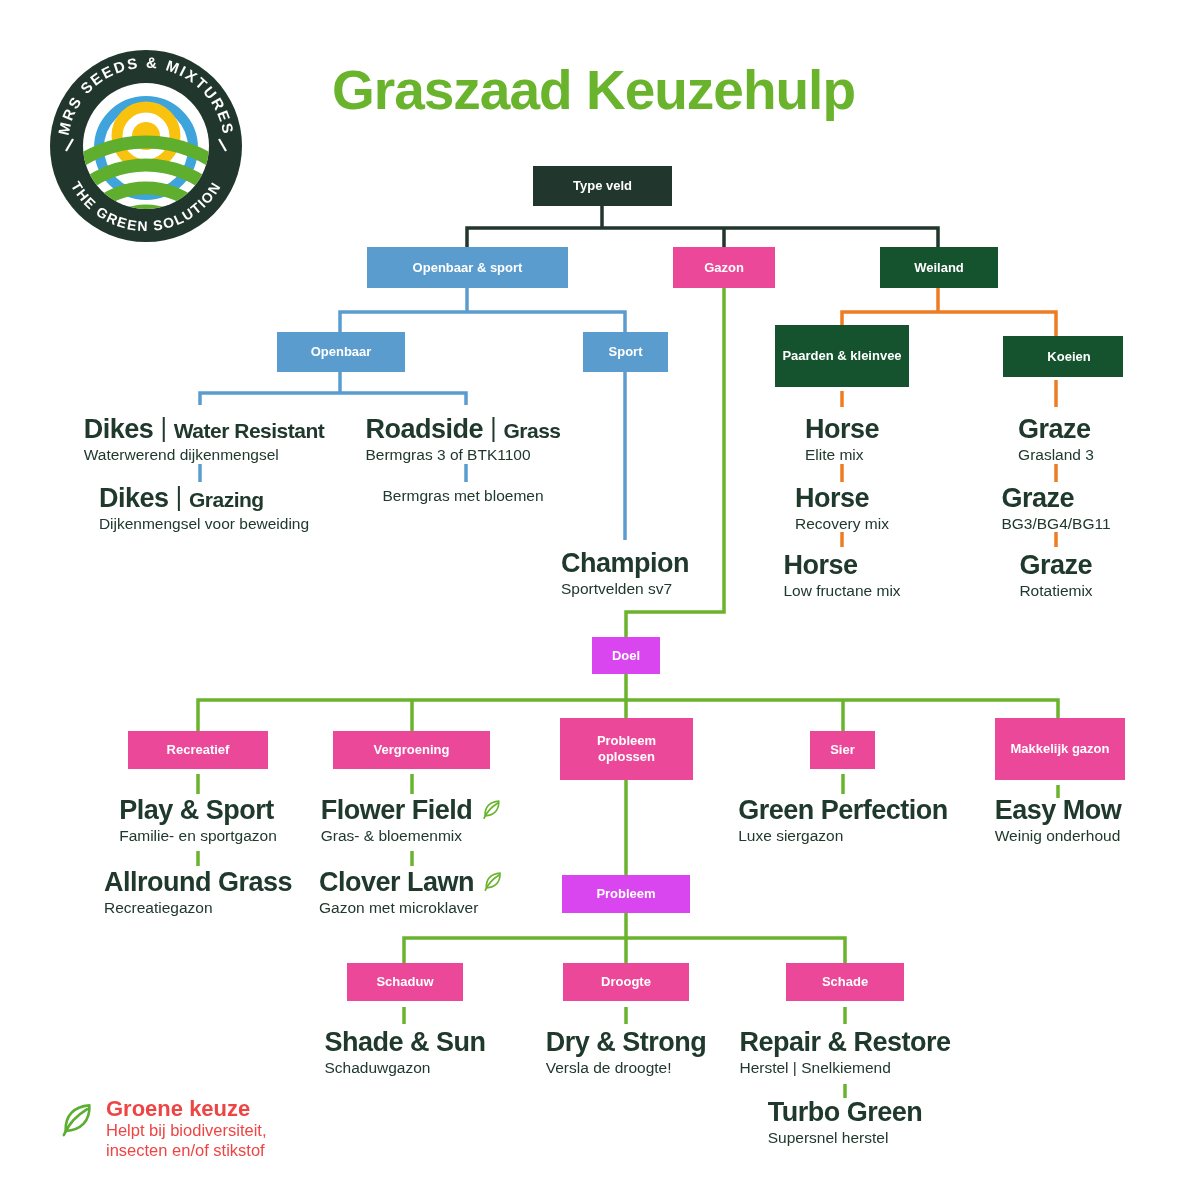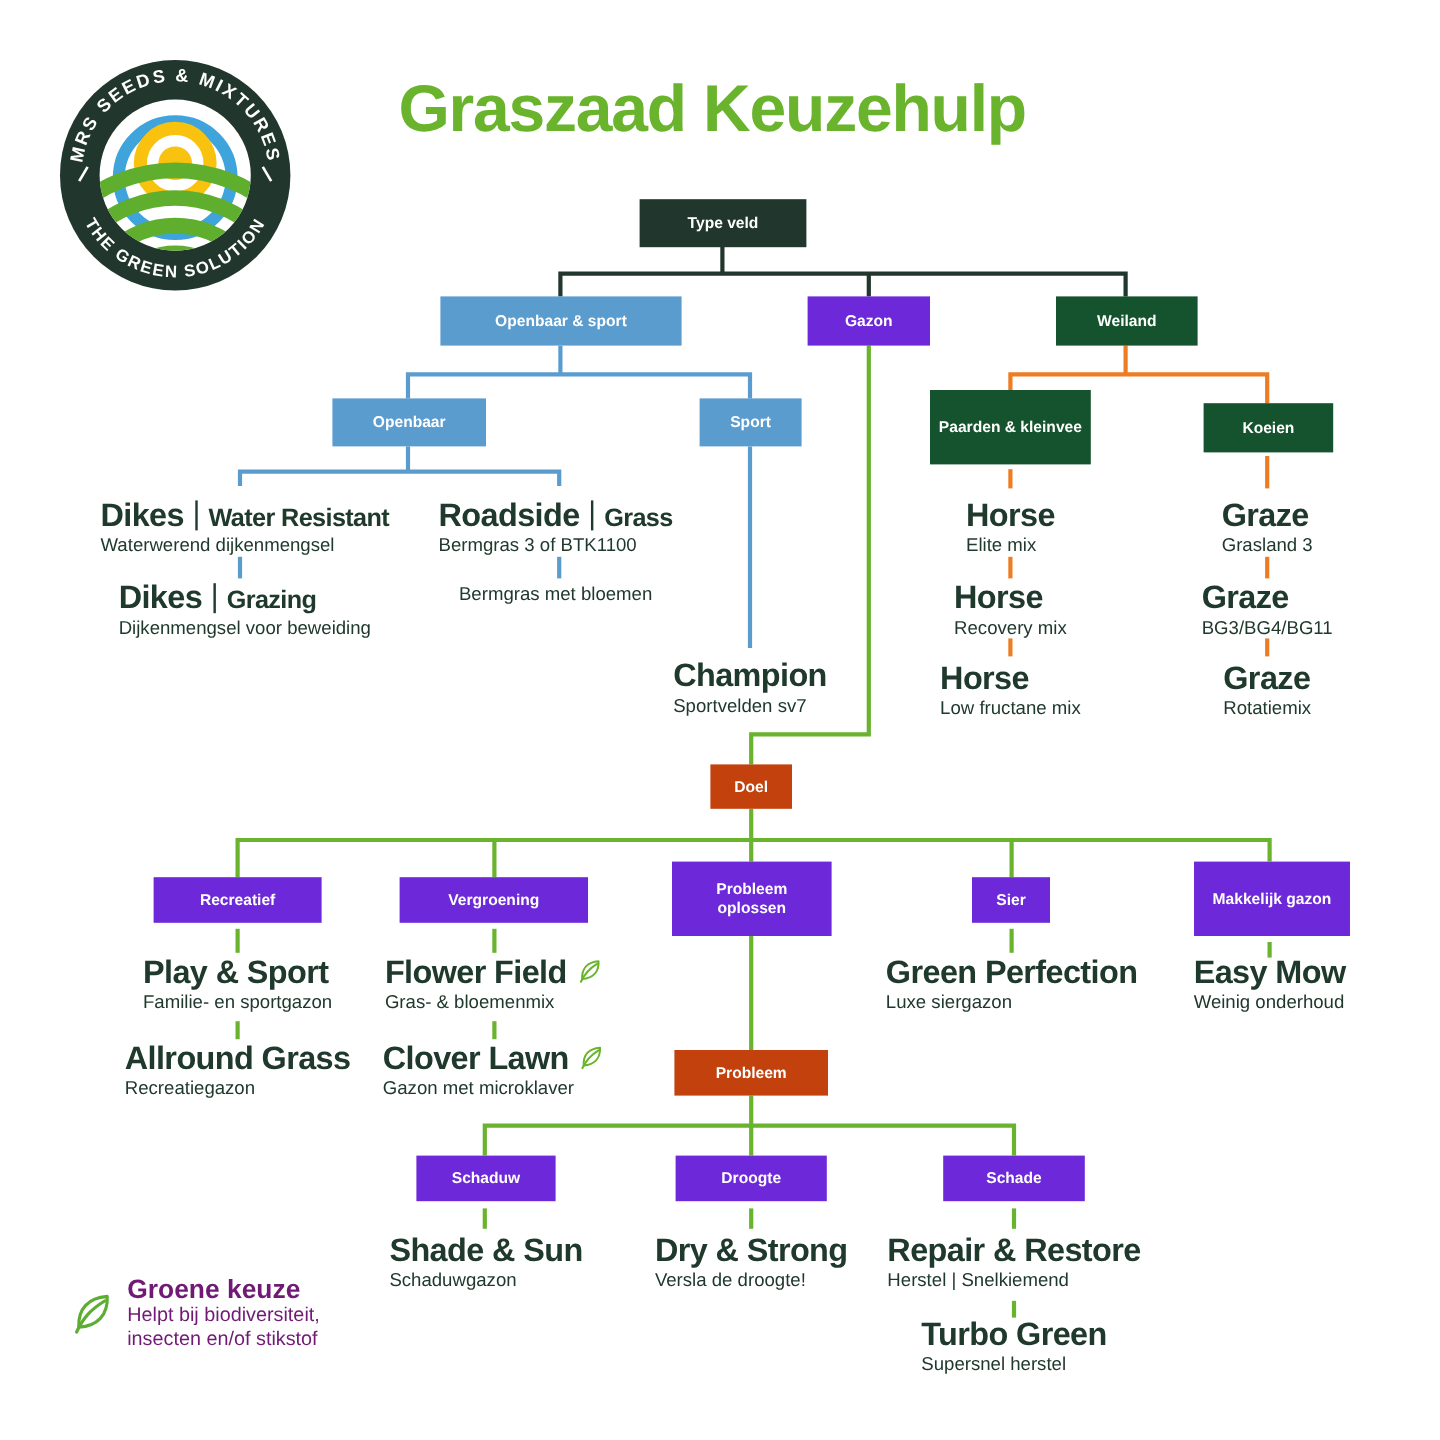--- a/index.html
+++ b/index.html
@@ -12,37 +12,37 @@
     position:absolute;left:332px;top:58px;font-size:55px;font-weight:bold;
     color:#6ab42d;letter-spacing:-1px;white-space:nowrap;
   }
   .node{
     position:absolute;display:flex;align-items:center;justify-content:center;
     color:#fff;font-weight:600;font-size:13px;line-height:1.2;text-align:center;
   }
   .node.dark{background:#21362c}
   .node.blue{background:#5b9ccf}
   .node.orange{background:#14532d}
-  .node.lgreen{background:#6d28d9}
-  .node.dgreen{background:#c2410c}
+  .node.lgreen{background:#ec4899}
+  .node.dgreen{background:#d946ef}
   .product{
     position:absolute;transform:translateX(-50%);
     color:#20392d;white-space:nowrap;
   }
   .pname{font-size:27px;font-weight:bold;line-height:1.05;letter-spacing:-0.5px;}
   .pname .variant{font-size:21px;}
   .sep{
     display:inline-block;width:2.5px;height:25px;background:#20392d;
     margin:0 9px;vertical-align:-4px;
   }
   .psub{font-size:15.5px;font-weight:normal;margin-top:3px;letter-spacing:0;}
   .leafi{display:inline-block;width:23px;height:23px;margin-left:8px;vertical-align:-2px;}
   .legend{
-    position:absolute;left:58px;top:1062px;display:flex;align-items:center;
-    color:#701a75;
+    position:absolute;left:58px;top:1096px;display:flex;align-items:flex-start;
+    color:#ef4444;
   }
   .legend .leafbig{width:40px;height:44px;margin-right:8px;margin-top:2px;}
   .legend .lt{font-size:22px;font-weight:bold;line-height:1.15;}
   .legend .ll{font-size:16.5px;line-height:1.18;}
   .logo{position:absolute;left:48px;top:48px;}
 </style>
 </head>
 <body>
 
 <div class="canvas">
@@ -131,21 +131,21 @@
 
   <div class="title">Graszaad Keuzehulp</div>
 
   <div class="node dark" style="left:533px;top:166px;width:139px;height:40px;">Type veld</div>
   <div class="node blue" style="left:367px;top:247px;width:201px;height:41px;">Openbaar &amp; sport</div>
   <div class="node lgreen" style="left:673px;top:247px;width:102px;height:41px;">Gazon</div>
   <div class="node orange" style="left:880px;top:247px;width:118px;height:41px;">Weiland</div>
   <div class="node blue" style="left:277px;top:332px;width:128px;height:40px;">Openbaar</div>
   <div class="node blue" style="left:583px;top:332px;width:85px;height:40px;">Sport</div>
   <div class="node orange" style="left:775px;top:325px;width:134px;height:62px;padding:0 6px;box-sizing:border-box;">Paarden &amp; kleinvee</div>
-  <div class="node orange" style="left:1003px;top:336px;width:108px;height:41px;">Koeien</div>
+  <div class="node orange" style="left:1003px;top:336px;width:108px;height:41px;padding-left:12px;">Koeien</div>
   <div class="node dgreen" style="left:592px;top:637px;width:68px;height:37px;">Doel</div>
   <div class="node lgreen" style="left:128px;top:731px;width:140px;height:38px;">Recreatief</div>
   <div class="node lgreen" style="left:333px;top:731px;width:157px;height:38px;">Vergroening</div>
   <div class="node lgreen" style="left:560px;top:718px;width:133px;height:62px;padding:0 10px;box-sizing:border-box;">Probleem oplossen</div>
   <div class="node lgreen" style="left:810px;top:731px;width:65px;height:38px;">Sier</div>
   <div class="node lgreen" style="left:995px;top:718px;width:130px;height:62px;padding:0 12px;box-sizing:border-box;">Makkelijk gazon</div>
   <div class="node dgreen" style="left:562px;top:875px;width:128px;height:38px;">Probleem</div>
   <div class="node lgreen" style="left:347px;top:963px;width:116px;height:38px;">Schaduw</div>
   <div class="node lgreen" style="left:563px;top:963px;width:126px;height:38px;">Droogte</div>
   <div class="node lgreen" style="left:786px;top:963px;width:118px;height:38px;">Schade</div>

